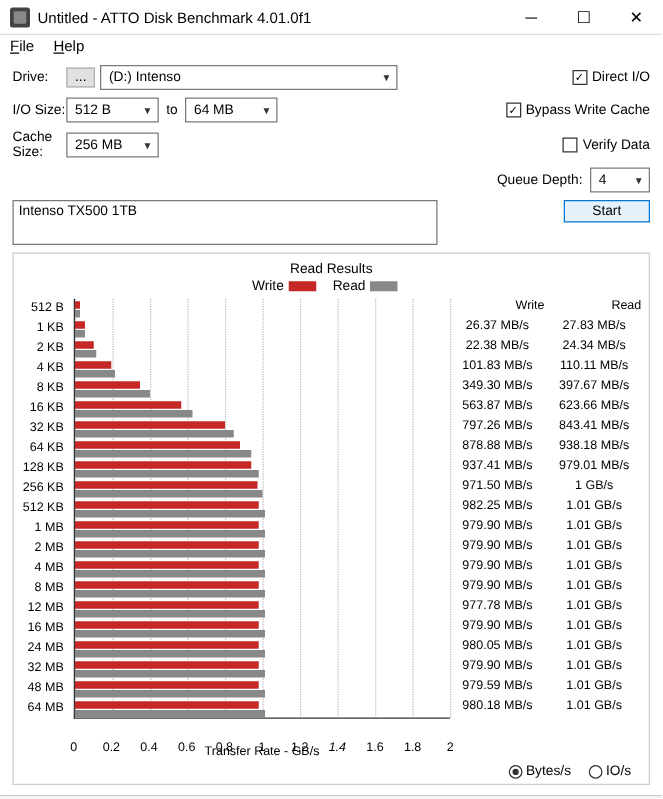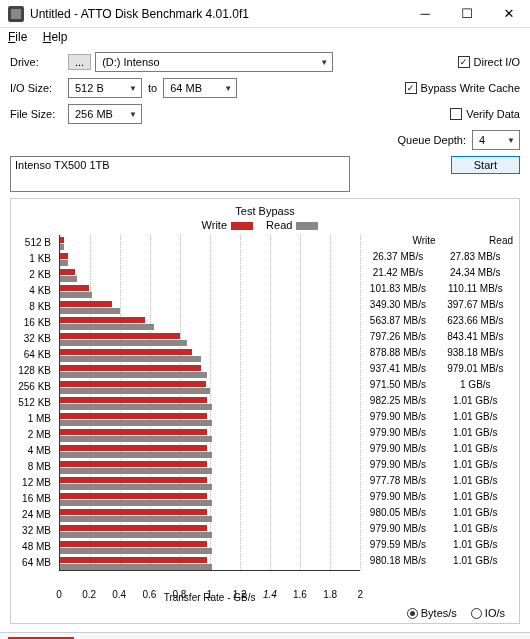--- a/index.html
+++ b/index.html
@@ -8,21 +8,21 @@
   .titlebar .icon { width: 16px; height: 16px; margin-right: 6px; background: #444; border-radius: 2px; position: relative; }
   .titlebar .icon::after { content: ""; position: absolute; inset: 3px; background: #888; border-radius: 1px; }
   .titlebar .title { flex: 1; font-size: 12px; }
   .winbtns { display: flex; }
   .winbtn { width: 42px; height: 28px; display: flex; align-items: center; justify-content: center; font-size: 13px; }
   .menubar { padding: 2px 8px; font-size: 12px; }
   .menubar span { margin-right: 12px; }
   .menubar u { text-decoration: underline; }
   .content { padding: 6px 10px 8px 10px; }
   .row { display: flex; align-items: center; margin-bottom: 6px; }
-  .lbl { width: 58px; }
+  .lbl { width: 43px; }
   .btn-sm { border: 1px solid #adadad; background: #e1e1e1; padding: 1px 6px; margin-right: 4px; font-size: 11px; }
   .dd { border: 1px solid #7a7a7a; background: #fff; display: inline-flex; align-items: center; justify-content: space-between; padding: 1px 4px 1px 6px; height: 20px; font-size: 11px; }
   .dd .arr { font-size: 8px; margin-left: 6px; color: #333; }
   .rightcol { margin-left: auto; display: flex; align-items: center; }
   .chk { width: 12px; height: 12px; border: 1px solid #333; margin-right: 4px; display: inline-flex; align-items: center; justify-content: center; font-size: 9px; line-height: 1; }
   .chk.checked::after { content: "✓"; }
   textarea.device { width: 340px; height: 36px; border: 1px solid #7a7a7a; font-family: inherit; font-size: 11px; padding: 2px 4px; resize: none; }
   .startbtn { border: 1px solid #0078d7; background: #e5f1fb; padding: 2px 22px; font-size: 11px; }
   .results-wrap { border: 1px solid #ccc; margin-top: 6px; padding: 4px 4px 2px 4px; }
   .results-title { text-align: center; font-size: 11px; margin-top: 2px; }
@@ -102,21 +102,21 @@
       <span>64 MB</span>
         <span class="arr">▼</span>
     </span>
     <span class="rightcol">
       <span class="chk checked"></span>
       <span>Bypass Write Cache</span>
     </span>
   </div>
 
   <div class="row">
-    <span class="lbl">File Size:</span>
+    <span class="lbl">Cache Size:</span>
     <span class="dd" style="width:74px">
       <span>256 MB</span>
         <span class="arr">▼</span>
     </span>
     <span class="rightcol">
       <span class="chk"></span>
       <span>Verify Data</span>
     </span>
   </div>
 
@@ -132,21 +132,21 @@
   </div>
 
   <div class="row" style="align-items:flex-start">
     <textarea class="device" style="">Intenso TX500 1TB</textarea>
     <span class="rightcol" style="align-self:flex-start">
       <button class="startbtn">Start</button>
     </span>
   </div>
 
   <div class="results-wrap">
-    <div class="results-title">Test Bypass</div>
+    <div class="results-title">Read Results</div>
     <div class="legend">
       <span>Write</span><span class="sw w"></span>
       <span>Read</span><span class="sw r"></span>
     </div>
 
     <div class="results-body">
       <div class="chart" style="height: 368px;">
         <div class="ylabels" id="ylabels" style="height: 336px;">
             <div>512 B</div>
             <div>1 KB</div>
@@ -288,21 +288,21 @@
         <div class="hdr">
           <div>Write</div>
           <div>Read</div>
         </div>
         <div id="drows">
             <div class="drow">
               <div>26.37 MB/s</div>
               <div>27.83 MB/s</div>
             </div>
             <div class="drow">
-              <div>21.42 MB/s</div>
+              <div>22.38 MB/s</div>
               <div>24.34 MB/s</div>
             </div>
             <div class="drow">
               <div>101.83 MB/s</div>
               <div>110.11 MB/s</div>
             </div>
             <div class="drow">
               <div>349.30 MB/s</div>
               <div>397.67 MB/s</div>
             </div>

